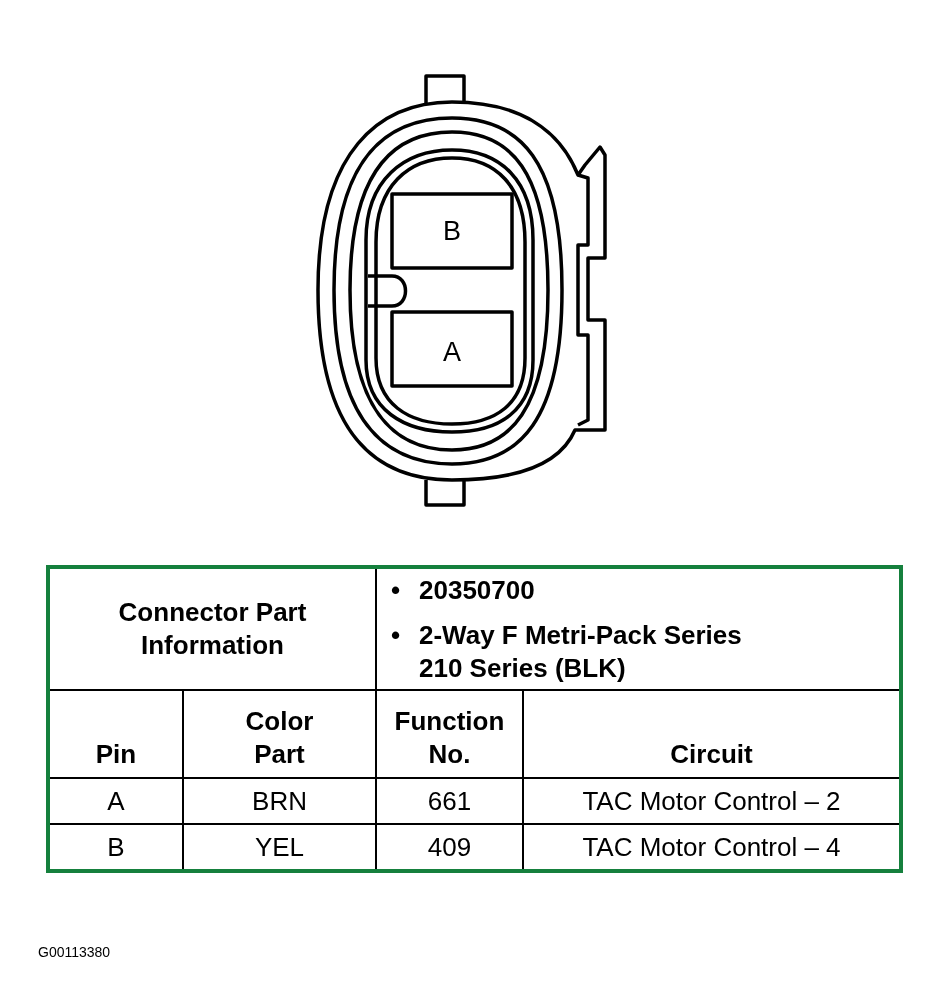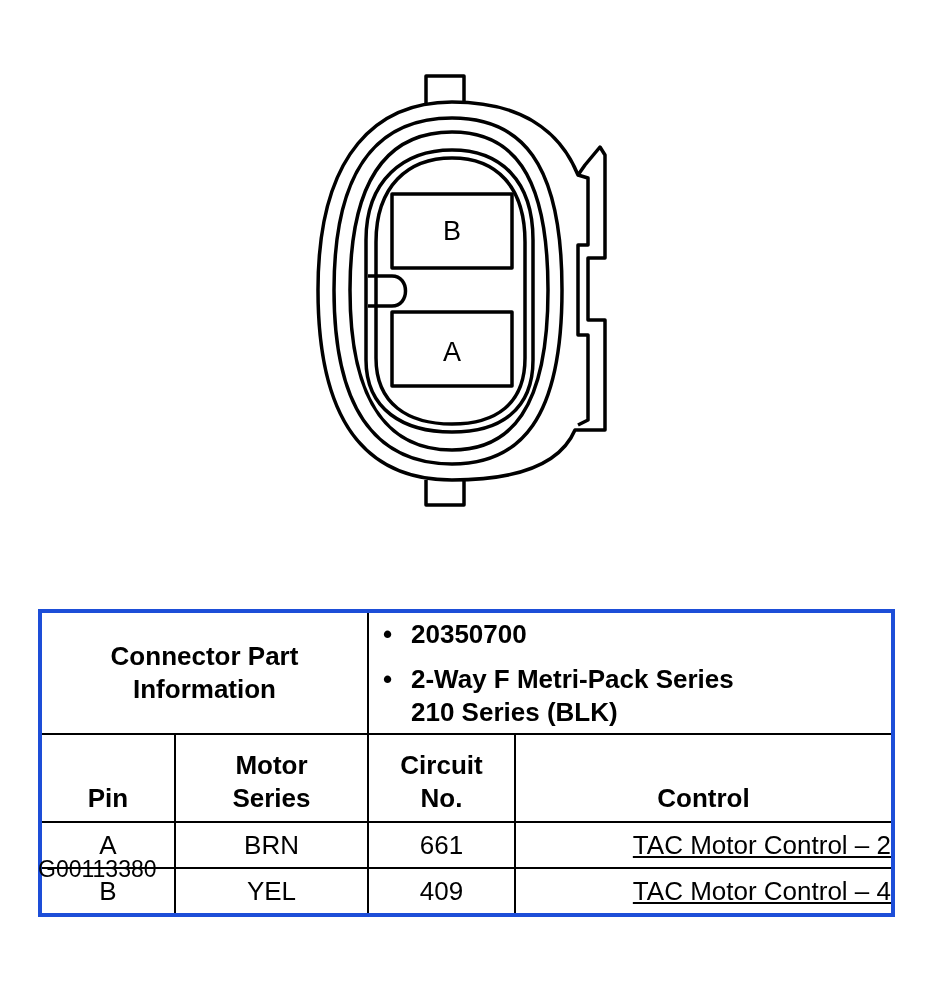--- a/index.html
+++ b/index.html
@@ -1,30 +1,30 @@
 <!DOCTYPE html>
 <html><head>
 <meta charset="utf-8">
 <style>
   html, body { margin: 0; padding: 0; background: #ffffff; }
   body { width: 932px; height: 989px; position: relative; overflow: hidden; font-family: "Liberation Sans", sans-serif; color: #000; }
   #connector { position: absolute; left: 0; top: 0; width: 932px; height: 540px; }
   .pin-label { font-family: "Liberation Sans", sans-serif; font-size: 27px; fill: #000; }
-  #info-table { position: absolute; left: 38px; top: 565px; width: 857px; border-collapse: collapse; border: 4px solid #1d4ed8; table-layout: fixed; margin-top: 44px; }
+  #info-table { position: absolute; left: 46px; top: 565px; width: 857px; border-collapse: collapse; border: 4px solid #15803d; table-layout: fixed; }
   #info-table td { border: 2.5px solid #000; padding: 0; vertical-align: middle; }
   .hdr { font-weight: bold; font-size: 26px; text-align: center; line-height: 33px; }
   .part-title { height: 120px; }
   .part-info { padding-left: 14px !important; font-weight: bold; font-size: 26px; }
   .bullet-row { display: flex; line-height: 33px; }
   .bullet-dot { width: 28px; flex: 0 0 28px; }
   .bullet-gap { margin-top: 12px; }
   .col-hdr { height: 80px; vertical-align: bottom !important; padding-bottom: 6px !important; }
   .data-row td { height: 44px; font-size: 26px; text-align: center; }
-  .data-row td.func { text-align: right; padding-left: 12px; text-decoration: underline; }
-  #figure-id { position: absolute; left: 38px; top: 856px; font-size: 23px; }
+  .data-row td.func { text-align: center; padding-left: 12px; }
+  #figure-id { position: absolute; left: 38px; top: 944px; font-size: 14px; }
 </style>
 </head>
 <body>
 
 <svg id="connector" viewBox="0 0 932 540" xmlns="http://www.w3.org/2000/svg">
   <g fill="none" stroke="#000" stroke-width="3.5" stroke-linejoin="round">
 
     <path d="M426,103 L426,76 L464,76 L464,103"></path>
 
     <path d="M426,480 L426,505 L464,505 L464,480"></path>
@@ -76,29 +76,29 @@
           <div>210 Series (BLK)</div>
         </span>
       </div>
     </td>
   </tr>
   <tr>
     <td class="hdr col-hdr">
       <div>Pin</div>
     </td>
     <td class="hdr col-hdr">
-      <div>Motor</div>
-      <div>Series</div>
+      <div>Color</div>
+      <div>Part</div>
+    </td>
+    <td class="hdr col-hdr">
+      <div>Function</div>
+      <div>No.</div>
     </td>
     <td class="hdr col-hdr">
       <div>Circuit</div>
-      <div>No.</div>
-    </td>
-    <td class="hdr col-hdr">
-      <div>Control</div>
     </td>
   </tr>
   <tr class="data-row">
     <td>A</td>
     <td>BRN</td>
     <td>661</td>
     <td class="func">TAC Motor Control – 2</td>
   </tr>
   <tr class="data-row">
     <td>B</td>

